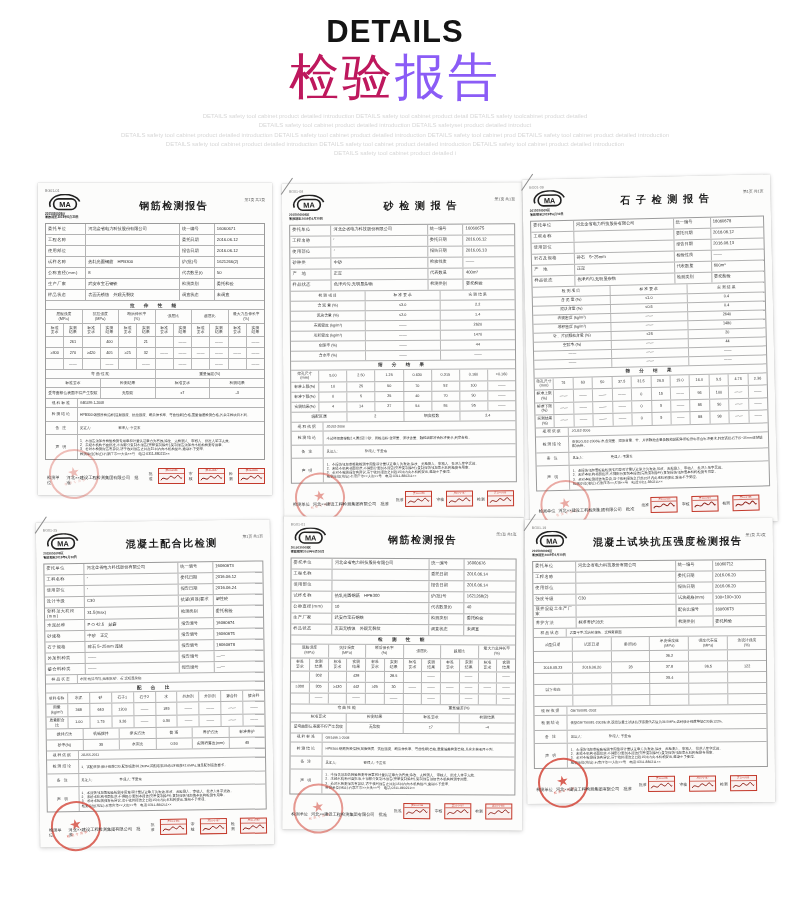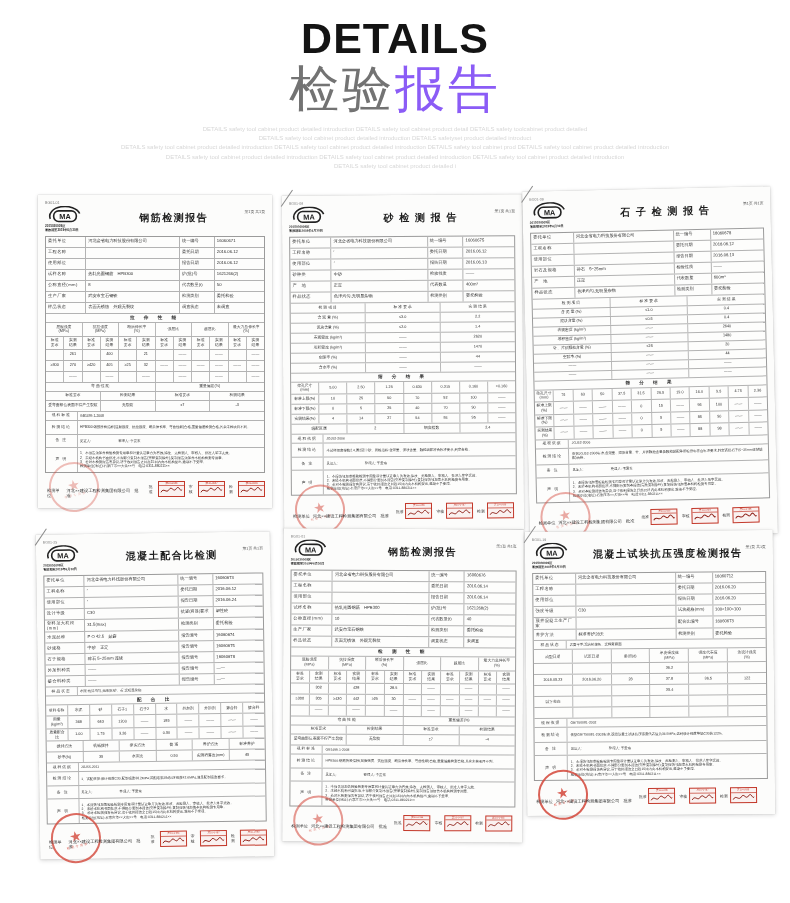--- a/index.html
+++ b/index.html
@@ -2,23 +2,23 @@
 <html><head>
 <meta charset="utf-8">
 <style>
   html,body{margin:0;padding:0;}
   body{
     width:790px;height:903px;background:#ffffff;overflow:hidden;
     font-family:"Liberation Sans","DejaVu Sans",sans-serif;color:#2f2f2f;
   }
   
   .hdr{text-align:center;padding-top:16px;}
-  .hdr-en{font-size:43px;font-weight:700;letter-spacing:1px;color:#141414;line-height:1.05;}
+  .hdr-en{font-size:31px;font-weight:700;letter-spacing:1px;color:#141414;line-height:1.05;}
   .hdr-cn{font-size:50px;letter-spacing:3px;margin-top:2px;line-height:1.05;}
-  .hdr-cn .red{color:#737373;}
+  .hdr-cn .red{color:#be185d;}
   .hdr-cn .gray{color:#8b5cf6;}
   .wm{margin-top:9px;font-size:6px;line-height:1.55;color:#d7d7d7;text-align:center;}
   
   .docs{position:relative;margin-top:16px;height:740px;}
   .doc{
     position:absolute;background:#fcfcfb;box-sizing:border-box;
     padding:6px 7px 0 7px;
     box-shadow:0 1px 4px rgba(0,0,0,.16),0 0 1px rgba(0,0,0,.25);
   }
   .slash{position:absolute;left:-5px;top:2px;width:20px;height:1px;background:#8a8a8a;transform:rotate(-55deg);}

